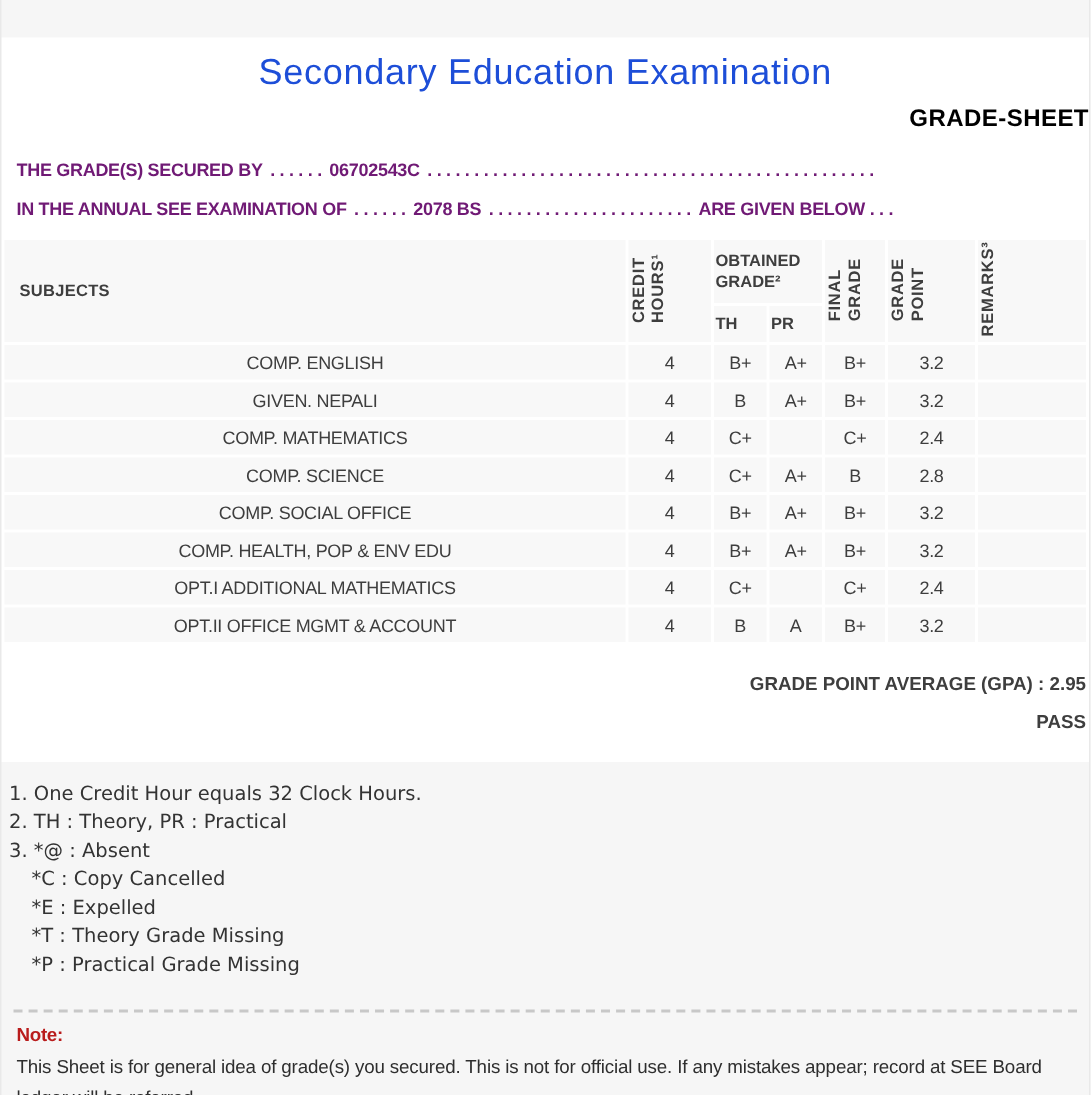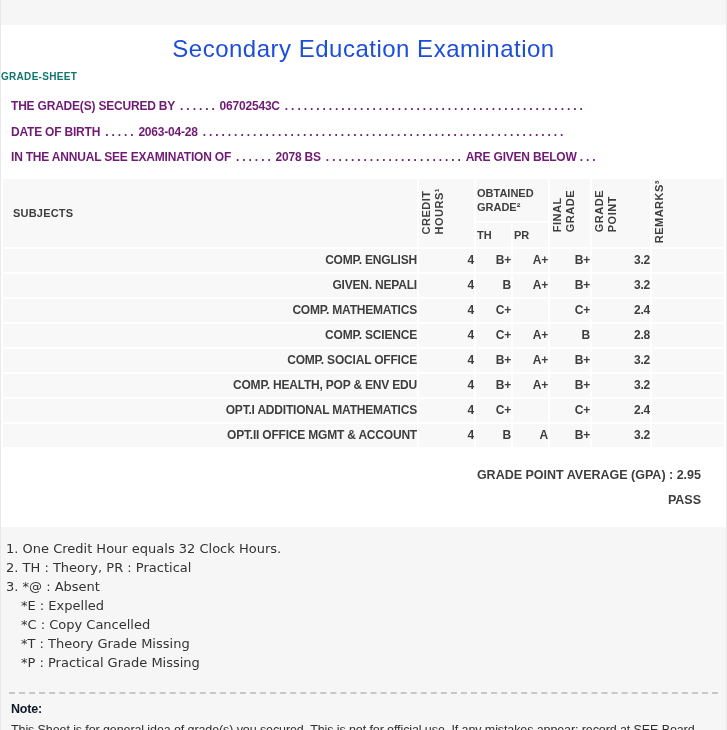--- a/index.html
+++ b/index.html
@@ -19,24 +19,24 @@
     padding: 10px 0 14px;
   }
   .title {
     text-align: center;
     font-size: 24px;
     font-weight: 400;
     color: #1d4ed8;
     letter-spacing: 0.5px;
   }
   .subtitle {
-    text-align: left;
-    font-size: 10px;
+    text-align: right;
+    font-size: 16px;
     font-weight: bold;
-    color: #0f766e;
+    color: #000000;
     letter-spacing: 0.3px;
     margin-top: 8px;
   }
   .info { margin: 12px 10px 2px; font-size: 12px; font-weight: bold; color: #701a75; }
   .info-line { line-height: 25.5px; white-space: nowrap; overflow: hidden; letter-spacing: -0.2px; }
   .info-line span { margin-right: 5px; }
 
   table.grades {
     width: 100%;
     border-collapse: separate;
@@ -53,31 +53,31 @@
     display: inline-block;
     writing-mode: vertical-rl;
     transform: rotate(180deg);
     white-space: pre-line;
     line-height: 13px;
     font-size: 11px;
     letter-spacing: 0.5px;
   }
   .grades tbody td {
     font-size: 12px;
-    font-weight: bold;
-    text-align: right;
+    font-weight: normal;
+    text-align: center;
     height: 23px;
     padding: 0;
     letter-spacing: -0.2px;
   }
   td.subject { text-align: left; padding-left: 10px; }
 
   .summary {
     margin-top: 14px;
-    padding-right: 25px;
+    padding-right: 2px;
     text-align: right;
     font-size: 12.5px;
     font-weight: bold;
     line-height: 25px;
     color: #3e3e3e;
   }
 
   .footer { padding-top: 12px; }
   .footnotes {
     padding-left: 5px;
@@ -86,21 +86,21 @@
     color: #333333;
   }
   .fn { line-height: 19px; }
   .fn.indent { padding-left: 15px; }
 
   .divider { border-top: 2px dashed #c8c8c8; margin: 20px 8px 6px; height: 0; }
   .note-heading {
     padding: 2px 10px;
     font-size: 12.5px;
     font-weight: bold;
-    color: #0f172a;
+    color: #b91c1c;
     letter-spacing: -0.2px;
   }
   .note-body {
     padding: 2px 10px 0;
     font-size: 12.5px;
     color: #2e2e2e;
     line-height: 21px;
     max-width: 710px;
     letter-spacing: -0.1px;
   }
@@ -108,23 +108,20 @@
 </head>
 <body>
 
 <div class="sheet">
   <div class="title">Secondary Education Examination</div>
   <div class="subtitle">GRADE-SHEET</div>
 
   <div class="info">
     <div class="info-line">
       <span>THE GRADE(S) SECURED BY</span><span>. . . . . .</span><span>06702543C</span><span>. . . . . . . . . . . . . . . . . . . . . . . . . . . . . . . . . . . . . . . . . . . . . . . .</span>
-    </div>
-    <div class="info-line">
-      <span>DATE OF BIRTH</span><span>. . . . .</span><span>2063-04-28</span><span>. . . . . . . . . . . . . . . . . . . . . . . . . . . . . . . . . . . . . . . . . . . . . . . . . . . . . . . . . .</span>
     </div>
     <div class="info-line">
       <span>IN THE ANNUAL SEE EXAMINATION OF</span><span>. . . . . .</span><span>2078 BS</span><span>. . . . . . . . . . . . . . . . . . . . . .</span><span>ARE GIVEN BELOW . . .</span>
     </div>
   </div>
 
   <table class="grades">
     <colgroup>
       <col style="width:auto">
       <col style="width:55px">
@@ -232,22 +229,22 @@
     <div>GRADE POINT AVERAGE (GPA) : 2.95</div>
     <div>PASS</div>
   </div>
 </div>
 
 <div class="footer">
   <div class="footnotes">
     <div class="fn">1. One Credit Hour equals 32 Clock Hours.</div>
     <div class="fn">2. TH : Theory, PR : Practical</div>
     <div class="fn">3. *@ : Absent</div>
+    <div class="fn indent">*C : Copy Cancelled</div>
     <div class="fn indent">*E : Expelled</div>
-    <div class="fn indent">*C : Copy Cancelled</div>
     <div class="fn indent">*T : Theory Grade Missing</div>
     <div class="fn indent">*P : Practical Grade Missing</div>
   </div>
 
   <div class="divider"></div>
 
   <div class="note-heading">Note:</div>
   <div class="note-body">This Sheet is for general idea of grade(s) you secured. This is not for official use. If any mistakes appear; record at SEE Board ledger will be referred.</div>
 </div>
 

